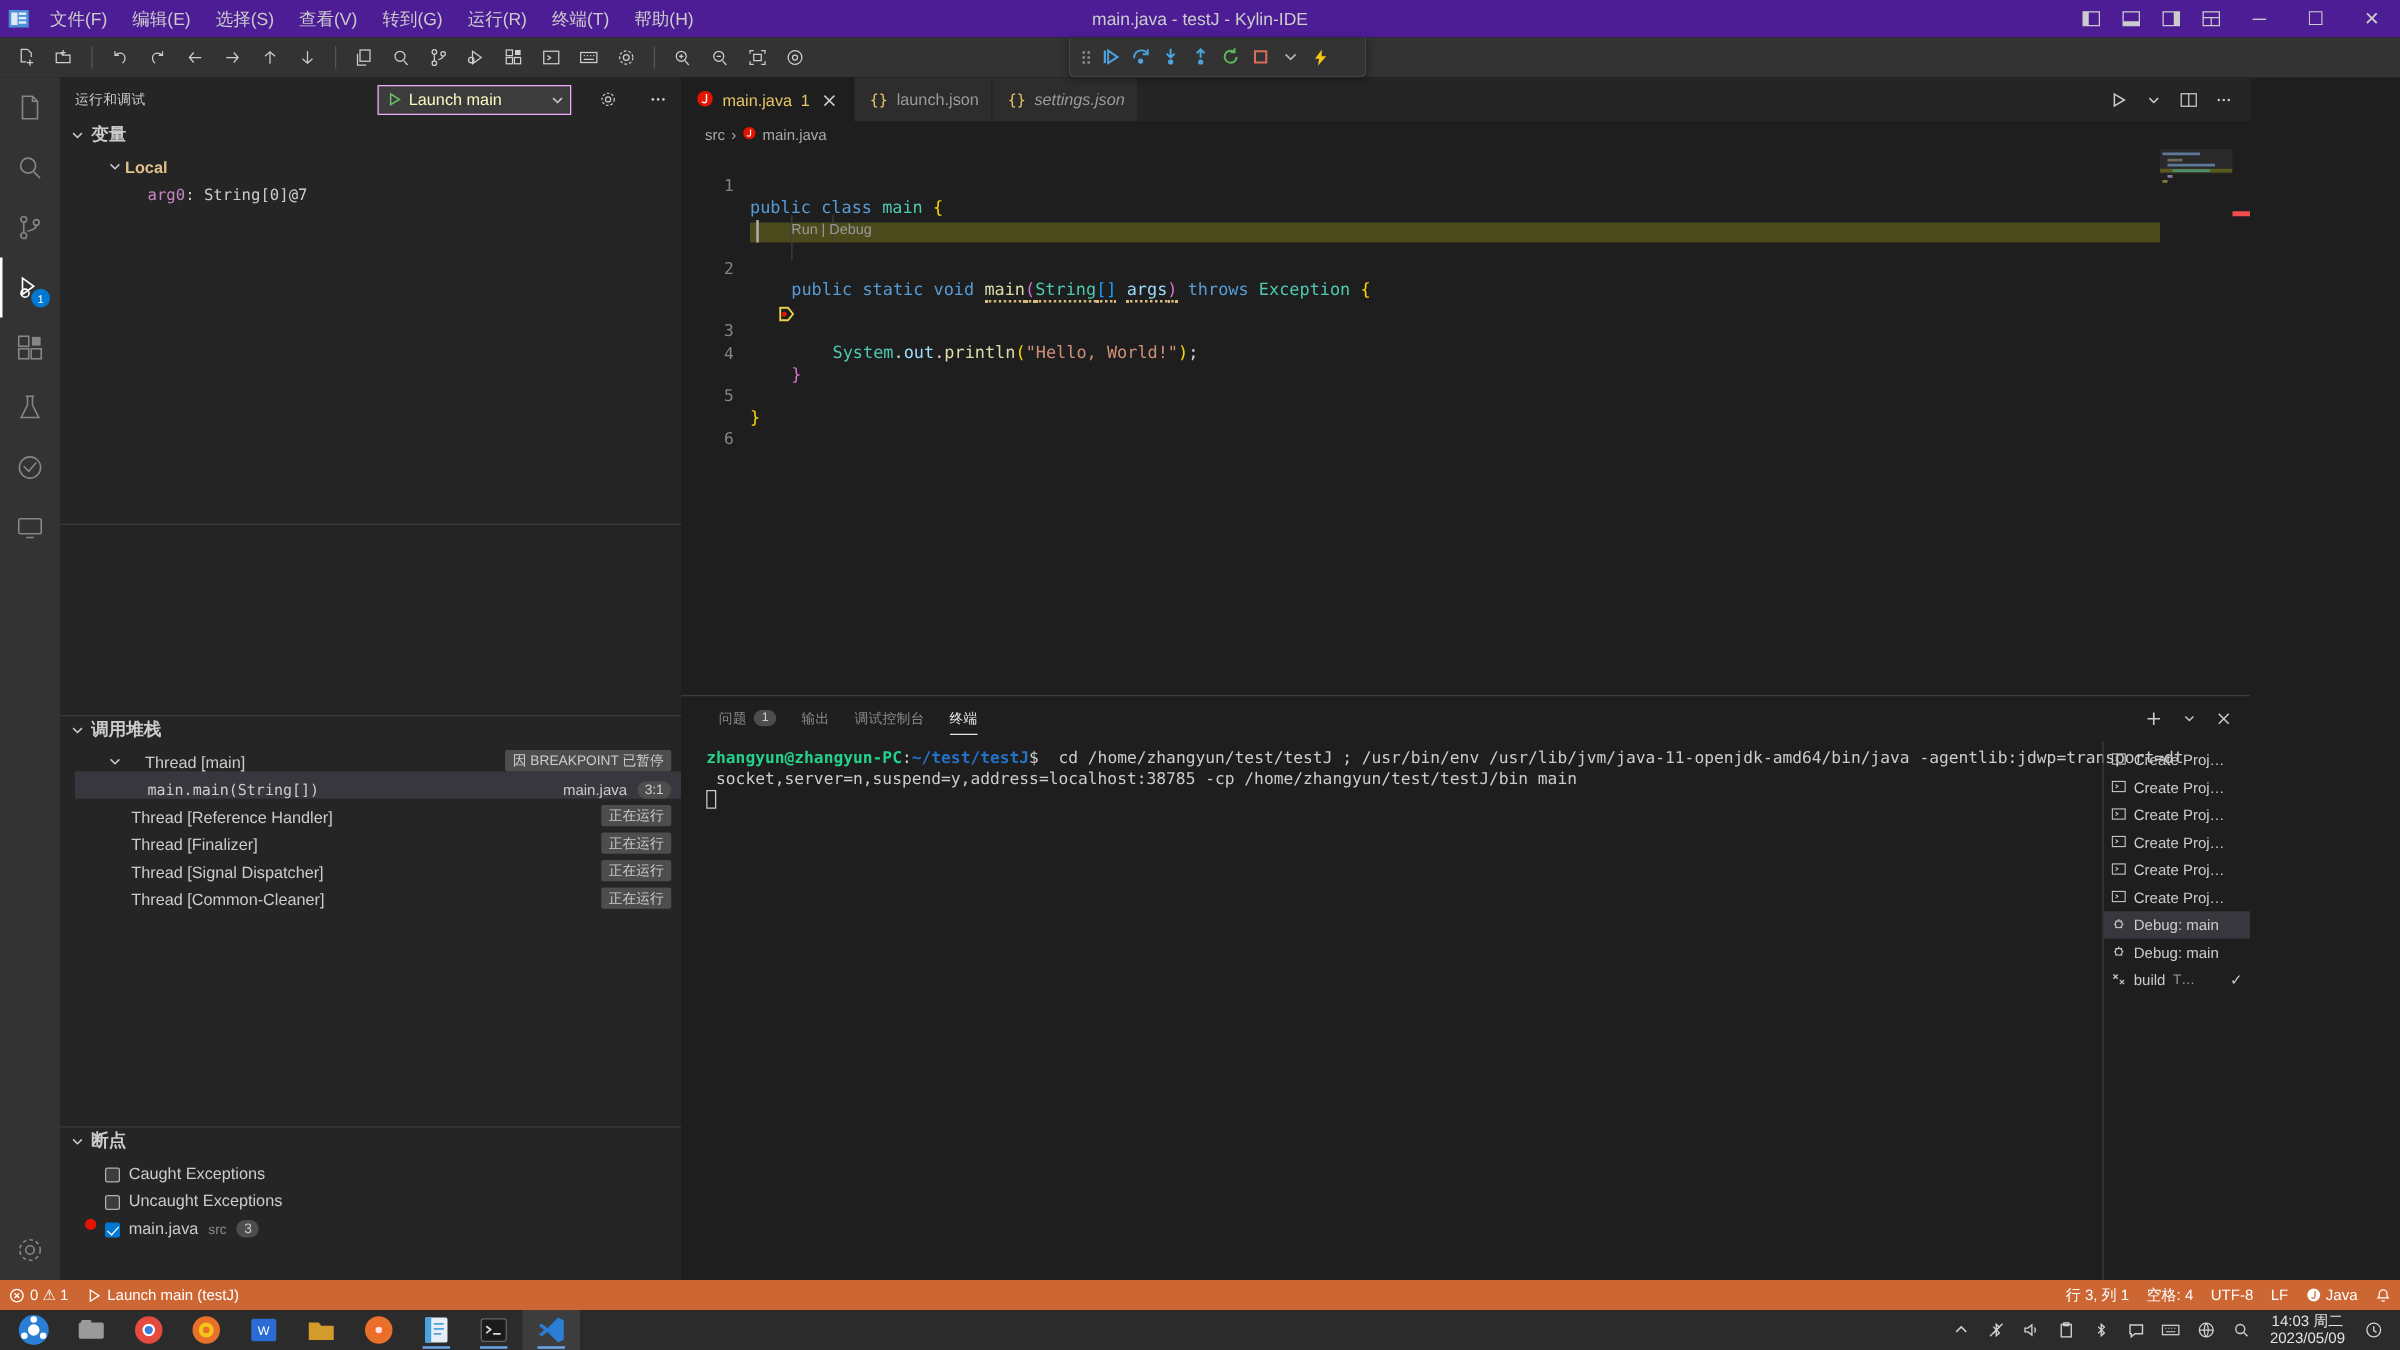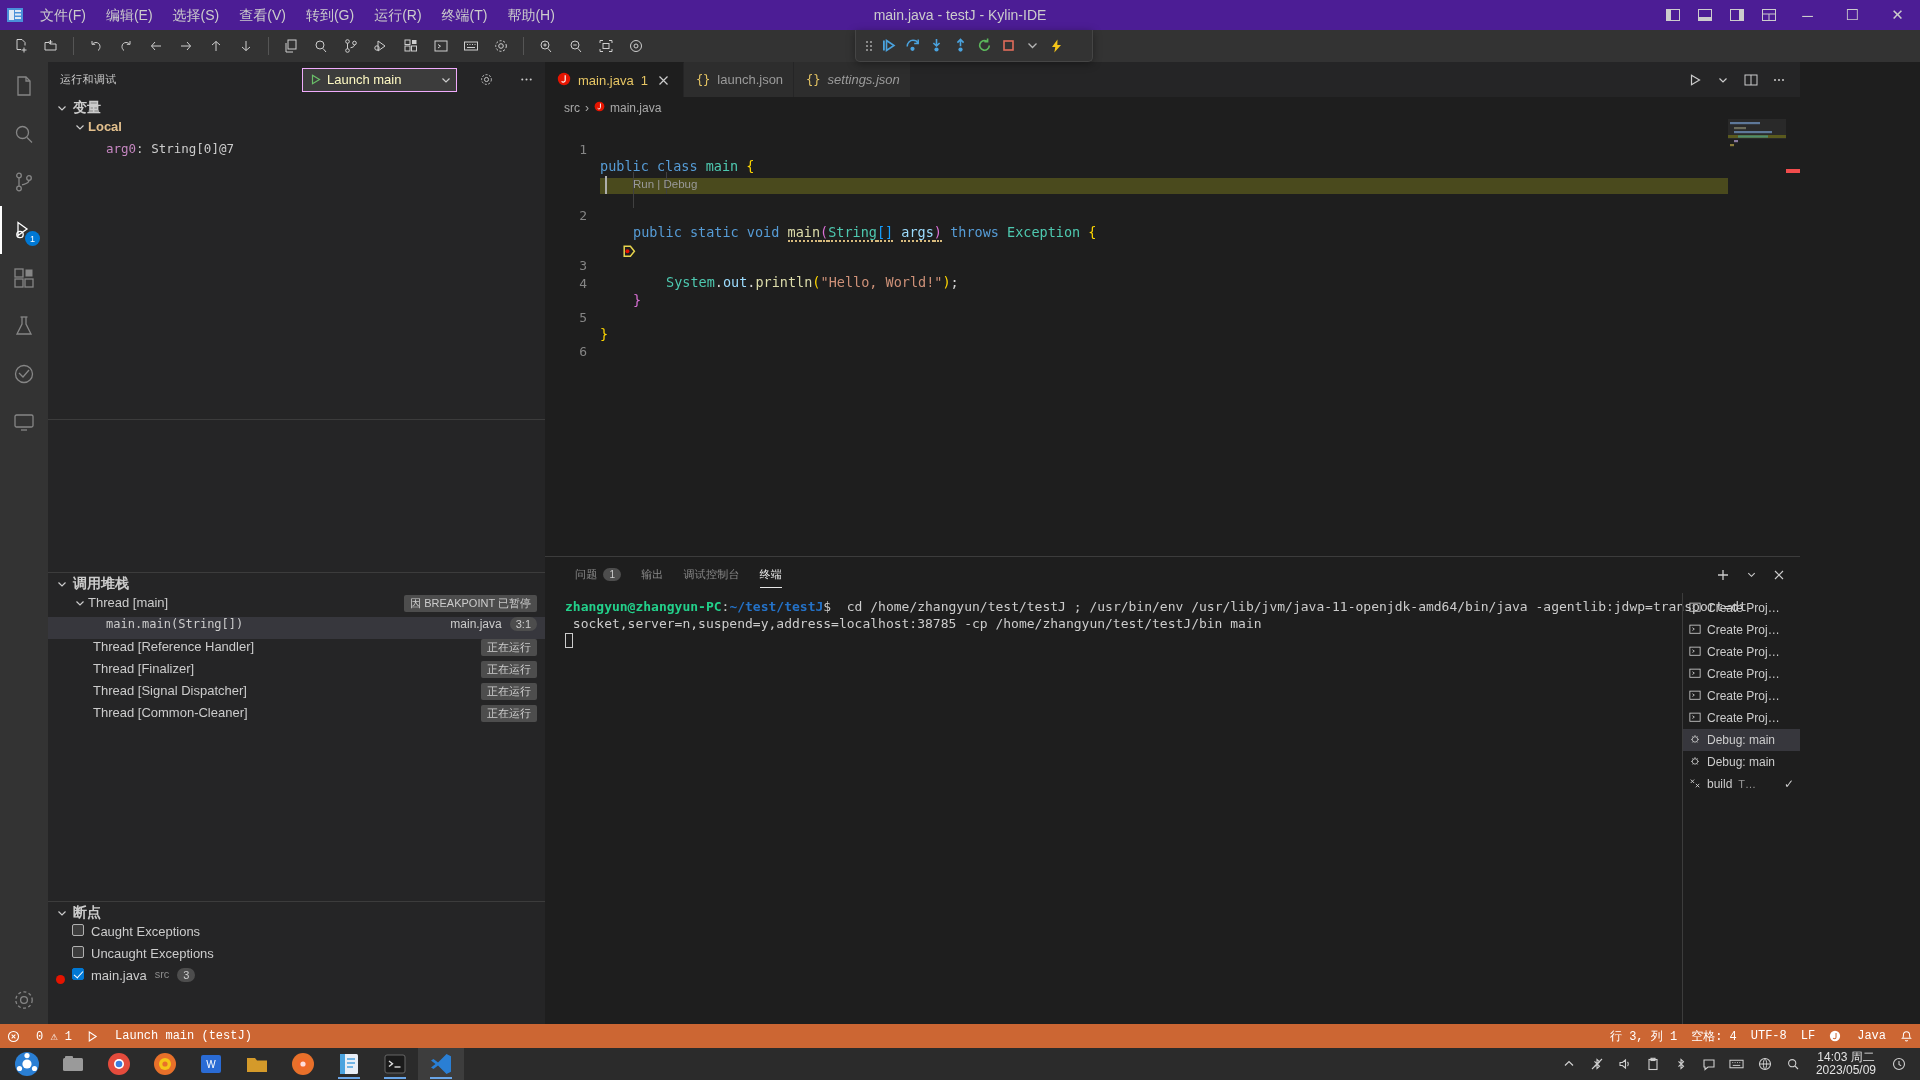--- a/index.html
+++ b/index.html
@@ -97,22 +97,22 @@
   }
   .chev{ width:16px;height:16px;display:inline-flex;align-items:center;justify-content:center;color:#cccccc;}
   .sec-body{ overflow:hidden; }
   #sec-vars{ height:calc(300px - 0px); }
   #sec-watch{ height:152px; }
   #sec-stack{ flex:1; }
   #sec-bp{ height:100px;}
   .sec-divider{ height:1px; background:#3c3c3c; margin:0; }
 
   .tree-row{
-    height:22px; display:flex; align-items:flex-start; font-size:13px; color:#cccccc;
-    padding-right:8px; white-space:nowrap;
+    height:22px; display:flex; align-items:flex-end; font-size:13px; color:#cccccc;
+    padding-right:8px; white-space:nowrap;margin-left:12px;
   }
   .tree-row.selected{ background:#37373d; }
 
   .badge-grey{
     background:#4d4d4d; color:#cccccc; font-size:11px; padding:1px 6px;
     border-radius:2px; margin-left:auto; white-space:nowrap;
   }
   .badge-round{
     background:#4d4d4d;color:#cccccc;font-size:11px;border-radius:9px;
     padding:1px 6px; margin-left:8px;
@@ -215,21 +215,21 @@
     font-size:12px; color:#cccccc; white-space:nowrap;
   }
   .tsi.selected{ background:#37373d; }
   .tsi .tsi-label{ overflow:hidden; text-overflow:ellipsis; }
 
   
   #statusbar{
     position:absolute; left:0; bottom:32px; width:1920px; height:24px;
     background:#cc6633; display:flex; align-items:center; font-size:12px; color:#ffffff;
   }
-  .sb-cell{ height:24px; display:flex; align-items:center; gap:16px; padding:0 7px; white-space:nowrap;font-family:Liberation Mono, monospace;}
+  .sb-cell{ height:24px; display:flex; align-items:center; gap:4px; padding:0 7px; white-space:nowrap;}
   #sb-right{ margin-left:auto; display:flex; align-items:center; }
 
   
   #taskbar{
     position:absolute; left:0; bottom:0; width:1920px; height:32px;
     background:#2b2b2b; display:flex; align-items:center;
   }
   #tb-launchers{ display:flex; align-items:center; gap:0; padding-left:4px;}
   .tb-app{
     width:46px;height:32px;display:flex;align-items:center;justify-content:center;position:relative;
@@ -604,21 +604,21 @@
 
   <div class="section-head">
     <span class="chev">
         <svg width="12" height="12" viewBox="0 0 12 12">
           <path d="M2.5 4.5L6 8l3.5-3.5" fill="none" stroke="#cccccc" stroke-width="1.2"></path>
         </svg>
       </span>
     <span>调用堆栈</span>
   </div>
   <div class="sec-body" id="sec-stack">
-    <div class="tree-row" style="padding-left:24px;">
+    <div class="tree-row" style="padding-left:24px;gap:16px;">
       <span class="chev">
           <svg width="12" height="12" viewBox="0 0 12 12">
             <path d="M2.5 4.5L6 8l3.5-3.5" fill="none" stroke="#cccccc" stroke-width="1.2"></path>
           </svg>
         </span>
       <span>Thread [main]</span>
       <span class="badge-grey">因 BREAKPOINT 已暂停</span>
     </div>
     <div class="tree-row selected" style="padding-left:58px;">
       <span class="mono" style="font-size:12px;">main.main(String[])</span>

